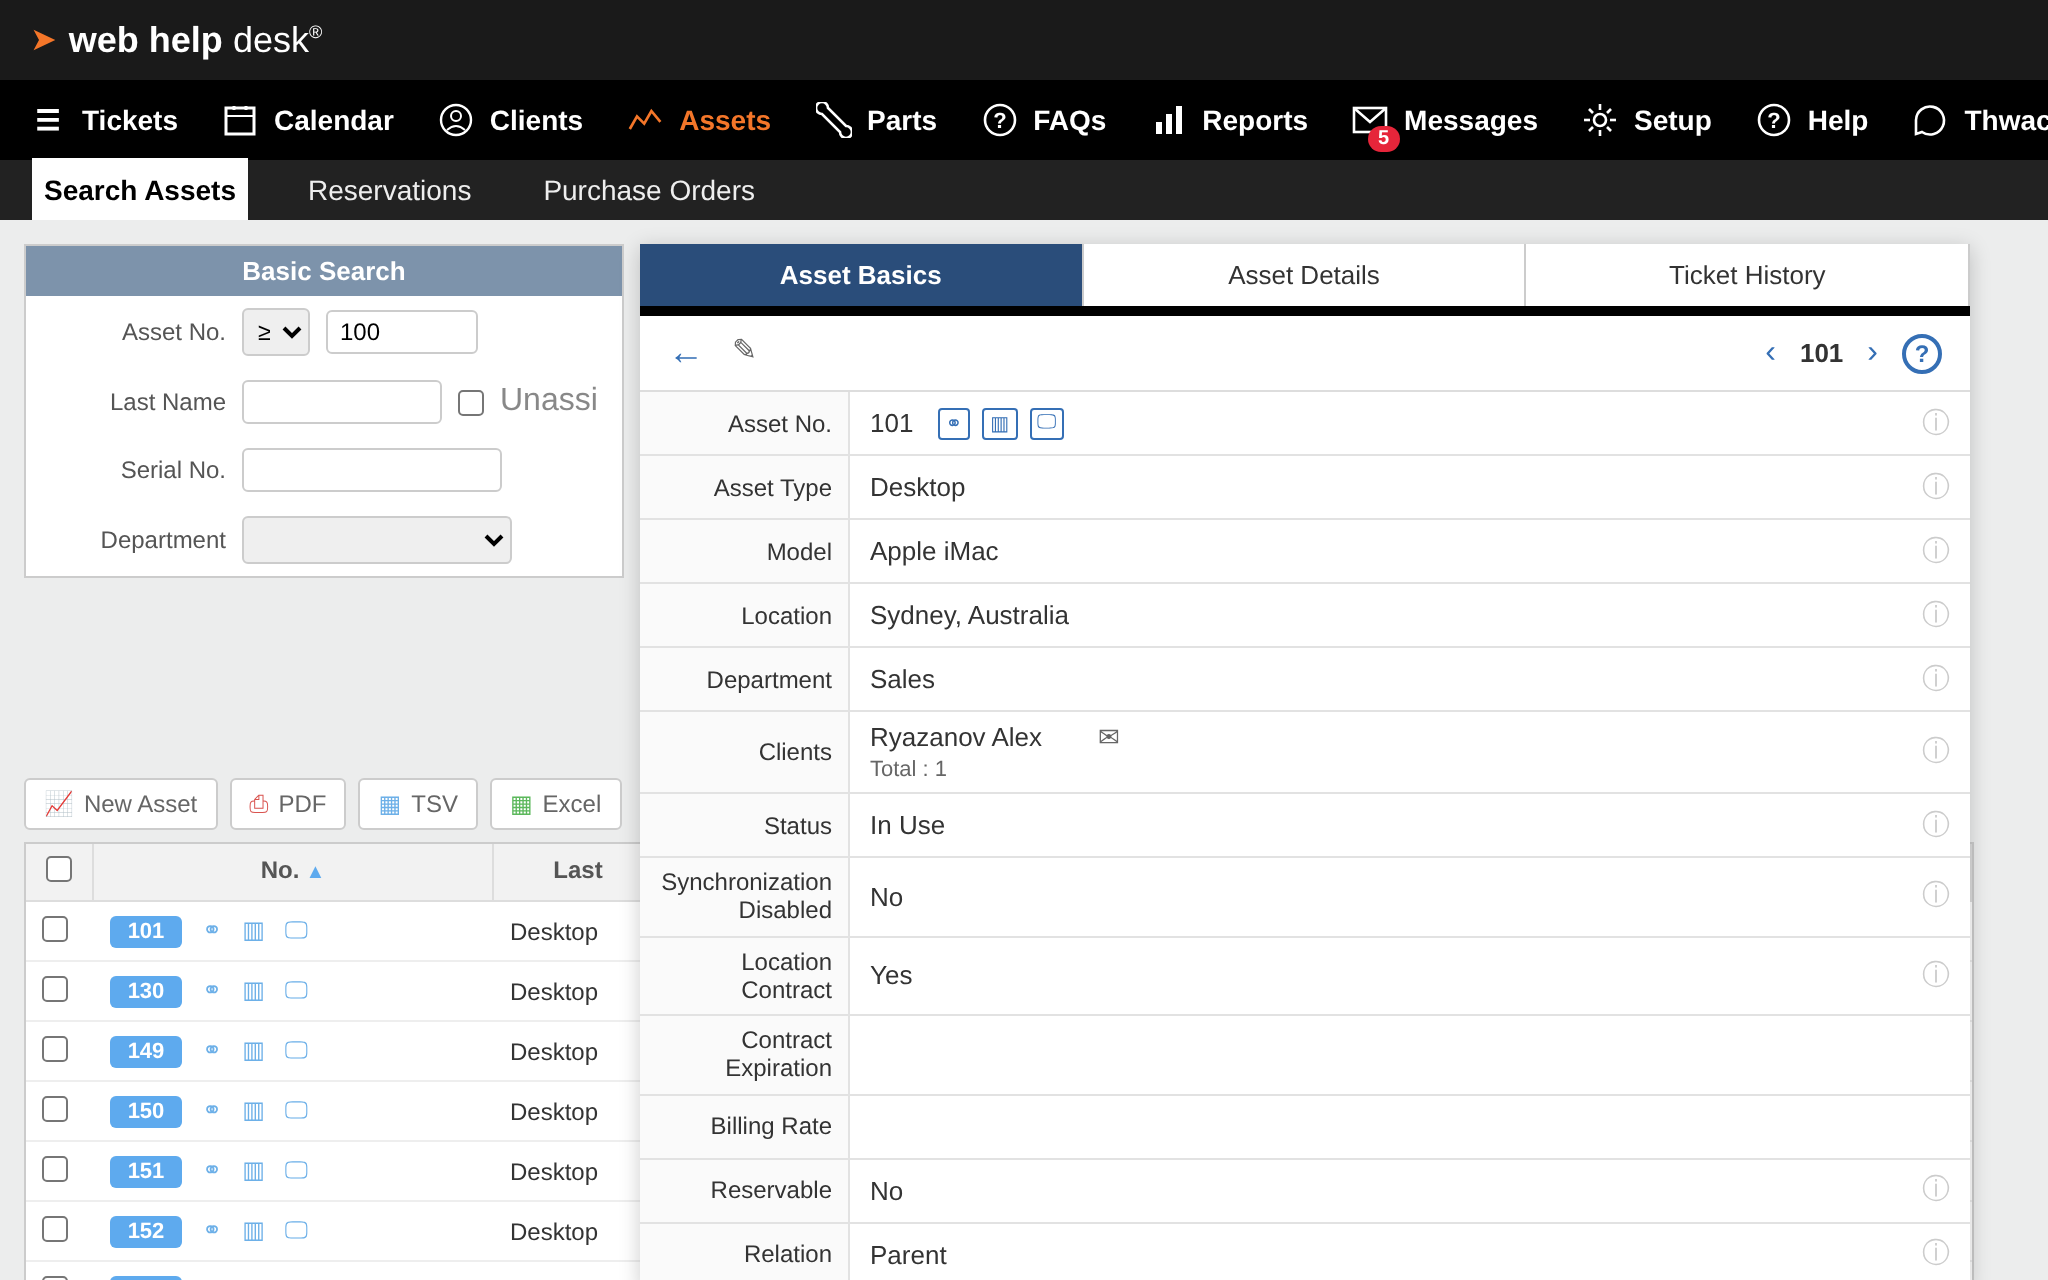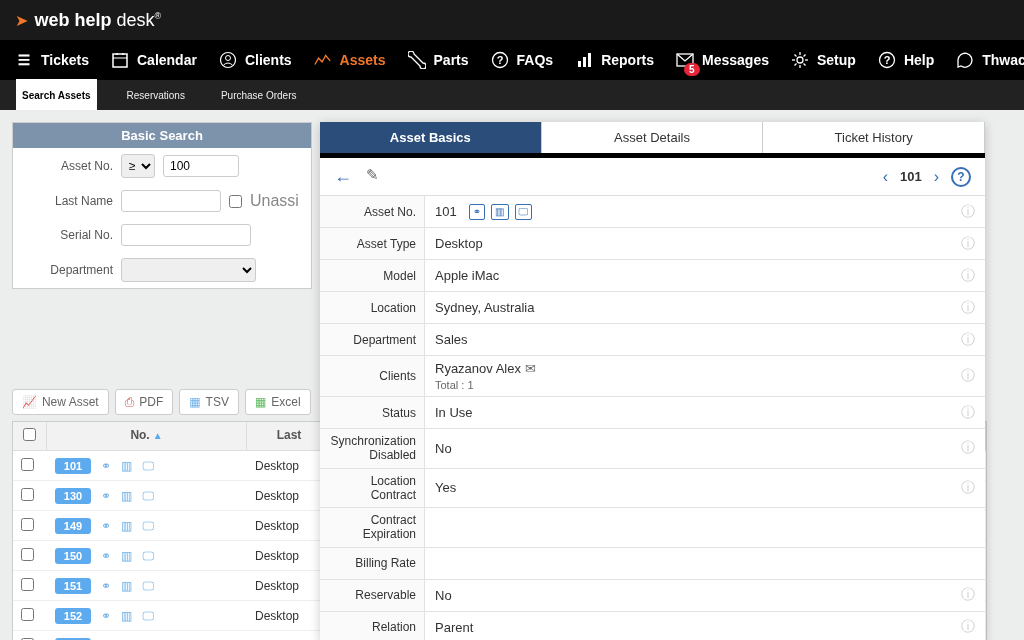--- a/index.html
+++ b/index.html
@@ -8,21 +8,21 @@
 .logo{display:flex;align-items:center;gap:6px;font-size:18px;font-weight:400}
 .logo-arrow{color:#f47629;font-size:16px}
 .logo-text{color:#fff}
 .logo-text .bold{font-weight:bold}
 .nav{background:#000;height:40px;padding:0 15px;display:flex;align-items:center;gap:22px}
 .nav-item{display:flex;align-items:center;gap:8px;color:#fff;cursor:pointer;font-size:14px;font-weight:bold;position:relative}
 .nav-item.active{color:#f47629}
 .nav-icon{width:18px;height:18px;display:flex;align-items:center;justify-content:center}
 .badge{position:absolute;top:12px;left:8px;background:#e6253a;color:#fff;border-radius:8px;font-size:10px;padding:1px 5px;font-weight:bold}
 .subnav{background:#222;height:30px;display:flex;align-items:center;padding:0 16px;gap:24px}
-.subnav-item{font-size:10px;color:#eee;cursor:pointer;padding:0 6px;height:32px;display:flex;align-items:center}
+.subnav-item{font-size:14px;color:#eee;cursor:pointer;padding:0 6px;height:32px;display:flex;align-items:center}
 .subnav-item.active{background:#fff;color:#000;font-weight:bold}
 .content{position:relative;padding:12px;background:#eceded;height:530px}
 .search-panel{width:300px;background:#fff;border:1px solid #ccc}
 .search-header{background:#7d93ab;color:#fff;text-align:center;padding:5px;font-weight:bold;font-size:13px}
 .search-row{display:flex;align-items:center;padding:6px 10px;gap:8px}
 .search-label{width:90px;text-align:right;font-size:12px;color:#555}
 .search-row input[type=text]{border:1px solid #ccc;border-radius:3px;padding:3px 6px;font-size:12px;width:130px}
 .search-row select{border:1px solid #ccc;border-radius:3px;padding:3px;font-size:12px}
 .dept-select{width:135px;height:24px}
 .op-select{width:34px;height:24px}
@@ -355,21 +355,21 @@
       </div>
     <div class="detail-row">
         <div class="detail-label">Department</div>
         <div class="detail-value">Sales</div>
         <span class="info-icon">ⓘ</span>
       </div>
     <div class="detail-row">
         <div class="detail-label">Clients</div>
         <div class="detail-value">
           <div>
-            <div style="display:flex;align-items:center;gap:4px">
+            <div style="display:flex;align-items:center;gap:28px">
               <span>Ryazanov Alex</span>
               <span class="mail-icon">✉</span>
             </div>
             <div class="sub-total">Total : 1</div>
           </div>
         </div>
         <span class="info-icon">ⓘ</span>
       </div>
     <div class="detail-row">
         <div class="detail-label">Status</div>

